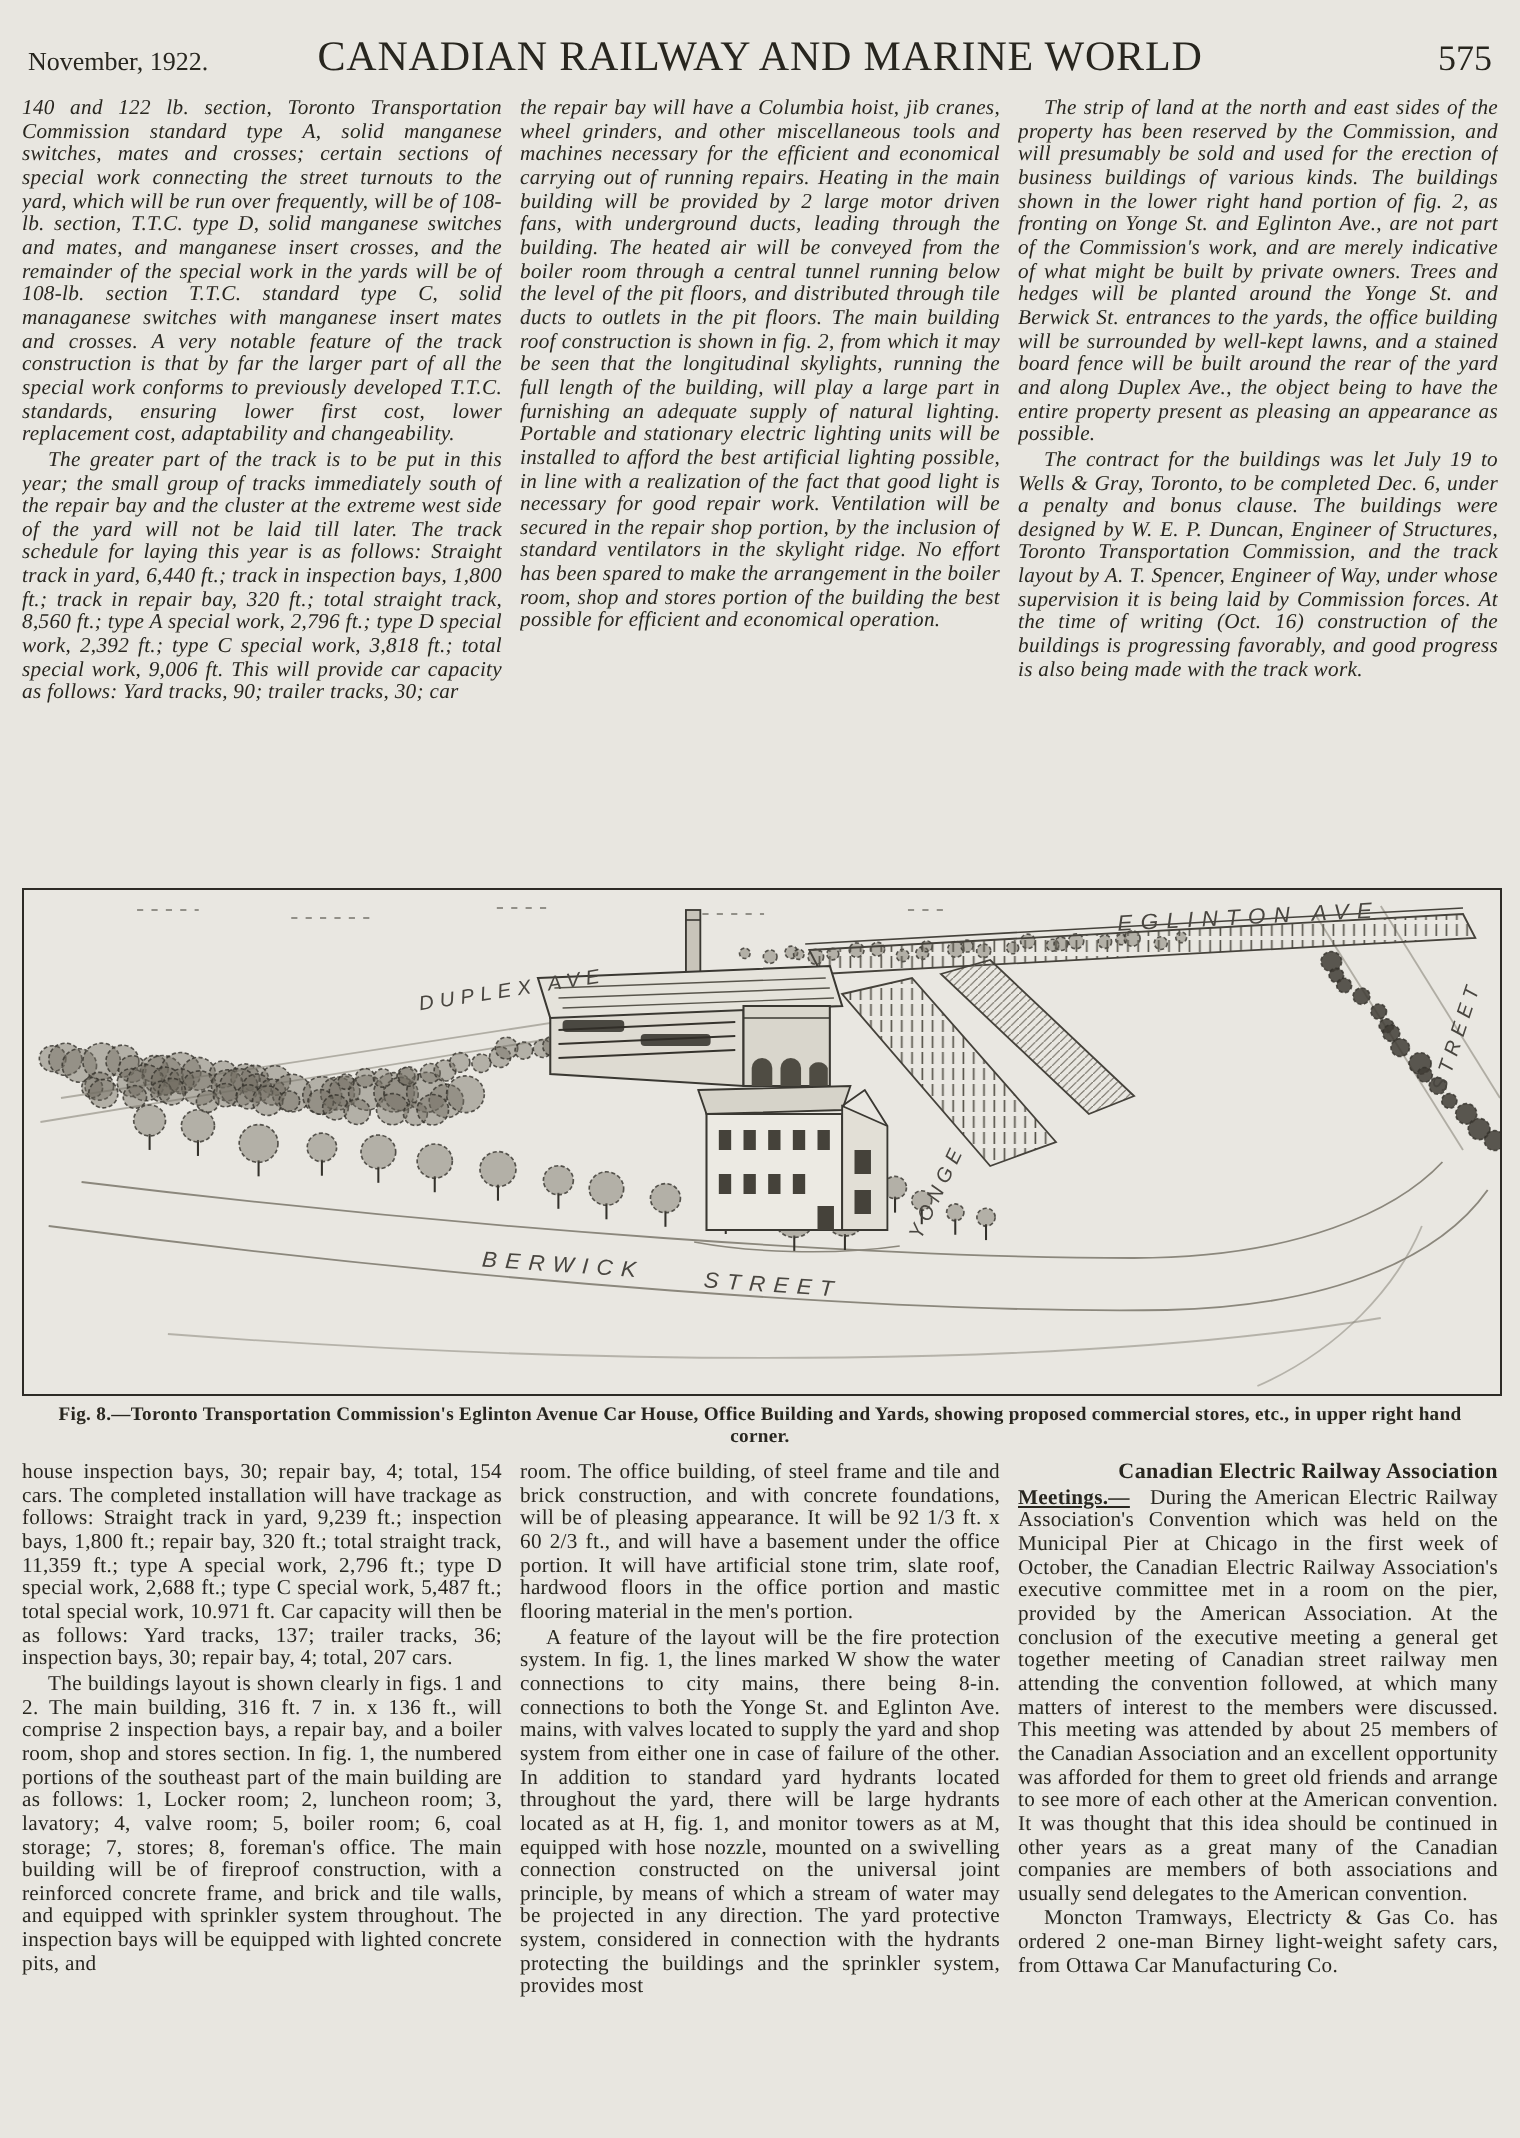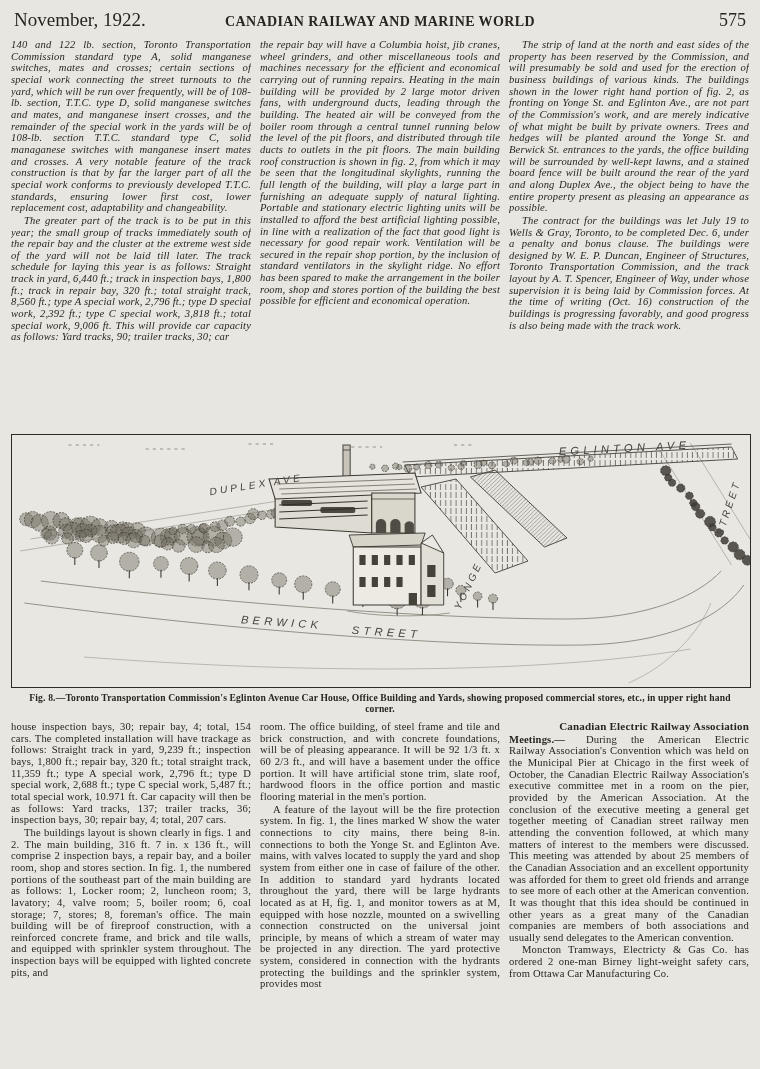--- a/index.html
+++ b/index.html
@@ -6,43 +6,43 @@
   body{
     width:760px;height:1069px;overflow:hidden;
     background:#e8e6e0;color:#28261f;
     font-family:"Liberation Serif", serif;
     position:relative;
   }
   .hdr{
     display:grid;grid-template-columns:1fr auto 1fr;align-items:baseline;
     padding:9px 14px 4px 14px;
   }
-  .hdr-date{font-size:19px;}
-  .hdr-title{font-size:14px;font-weight:700;letter-spacing:.4px;text-align:center;}
+  .hdr-date{font-size:13px;margin-top:14px;}
+  .hdr-title{font-size:21px;font-weight:400;letter-spacing:.4px;text-align:center;}
   .hdr-page{font-size:18px;text-align:right;}
   .cols{
     display:flex;gap:9px;padding:4px 9px 0 11px;
   }
   .col{
     width:240px;flex:0 0 240px;
     font-size:10.6px;line-height:11.65px;
     text-align:justify;letter-spacing:.15px;
     overflow:hidden;
   }
   .cols.top{height:390px;font-style:italic;}
   .cols.bot{height:342px;margin-top:3px;}
   .p{margin:0;}
   .p.ind{text-indent:13px;}
   .p + .p{margin-top:1px;}
   .subhead{
     font-weight:700;font-size:11px;text-align:right;
     letter-spacing:.2px;margin:0 0 1px 0;
   }
   .boldpar{font-weight:400;}
-  .lead-b{font-weight:700;margin-right:21px;}
+  .lead-b{font-weight:700;margin-right:10px;text-decoration:underline;}
   .figbox{
     margin:5px 9px 0 11px;
     border:1.6px solid #2d2b26;
     height:252px;background:#e9e7e1;
     position:relative;
   }
   .figbox svg{display:block;width:100%;height:100%;}
   .figcap{
     width:730px;margin:4px auto 0 auto;
     font-size:9.6px;font-weight:700;line-height:11px;

